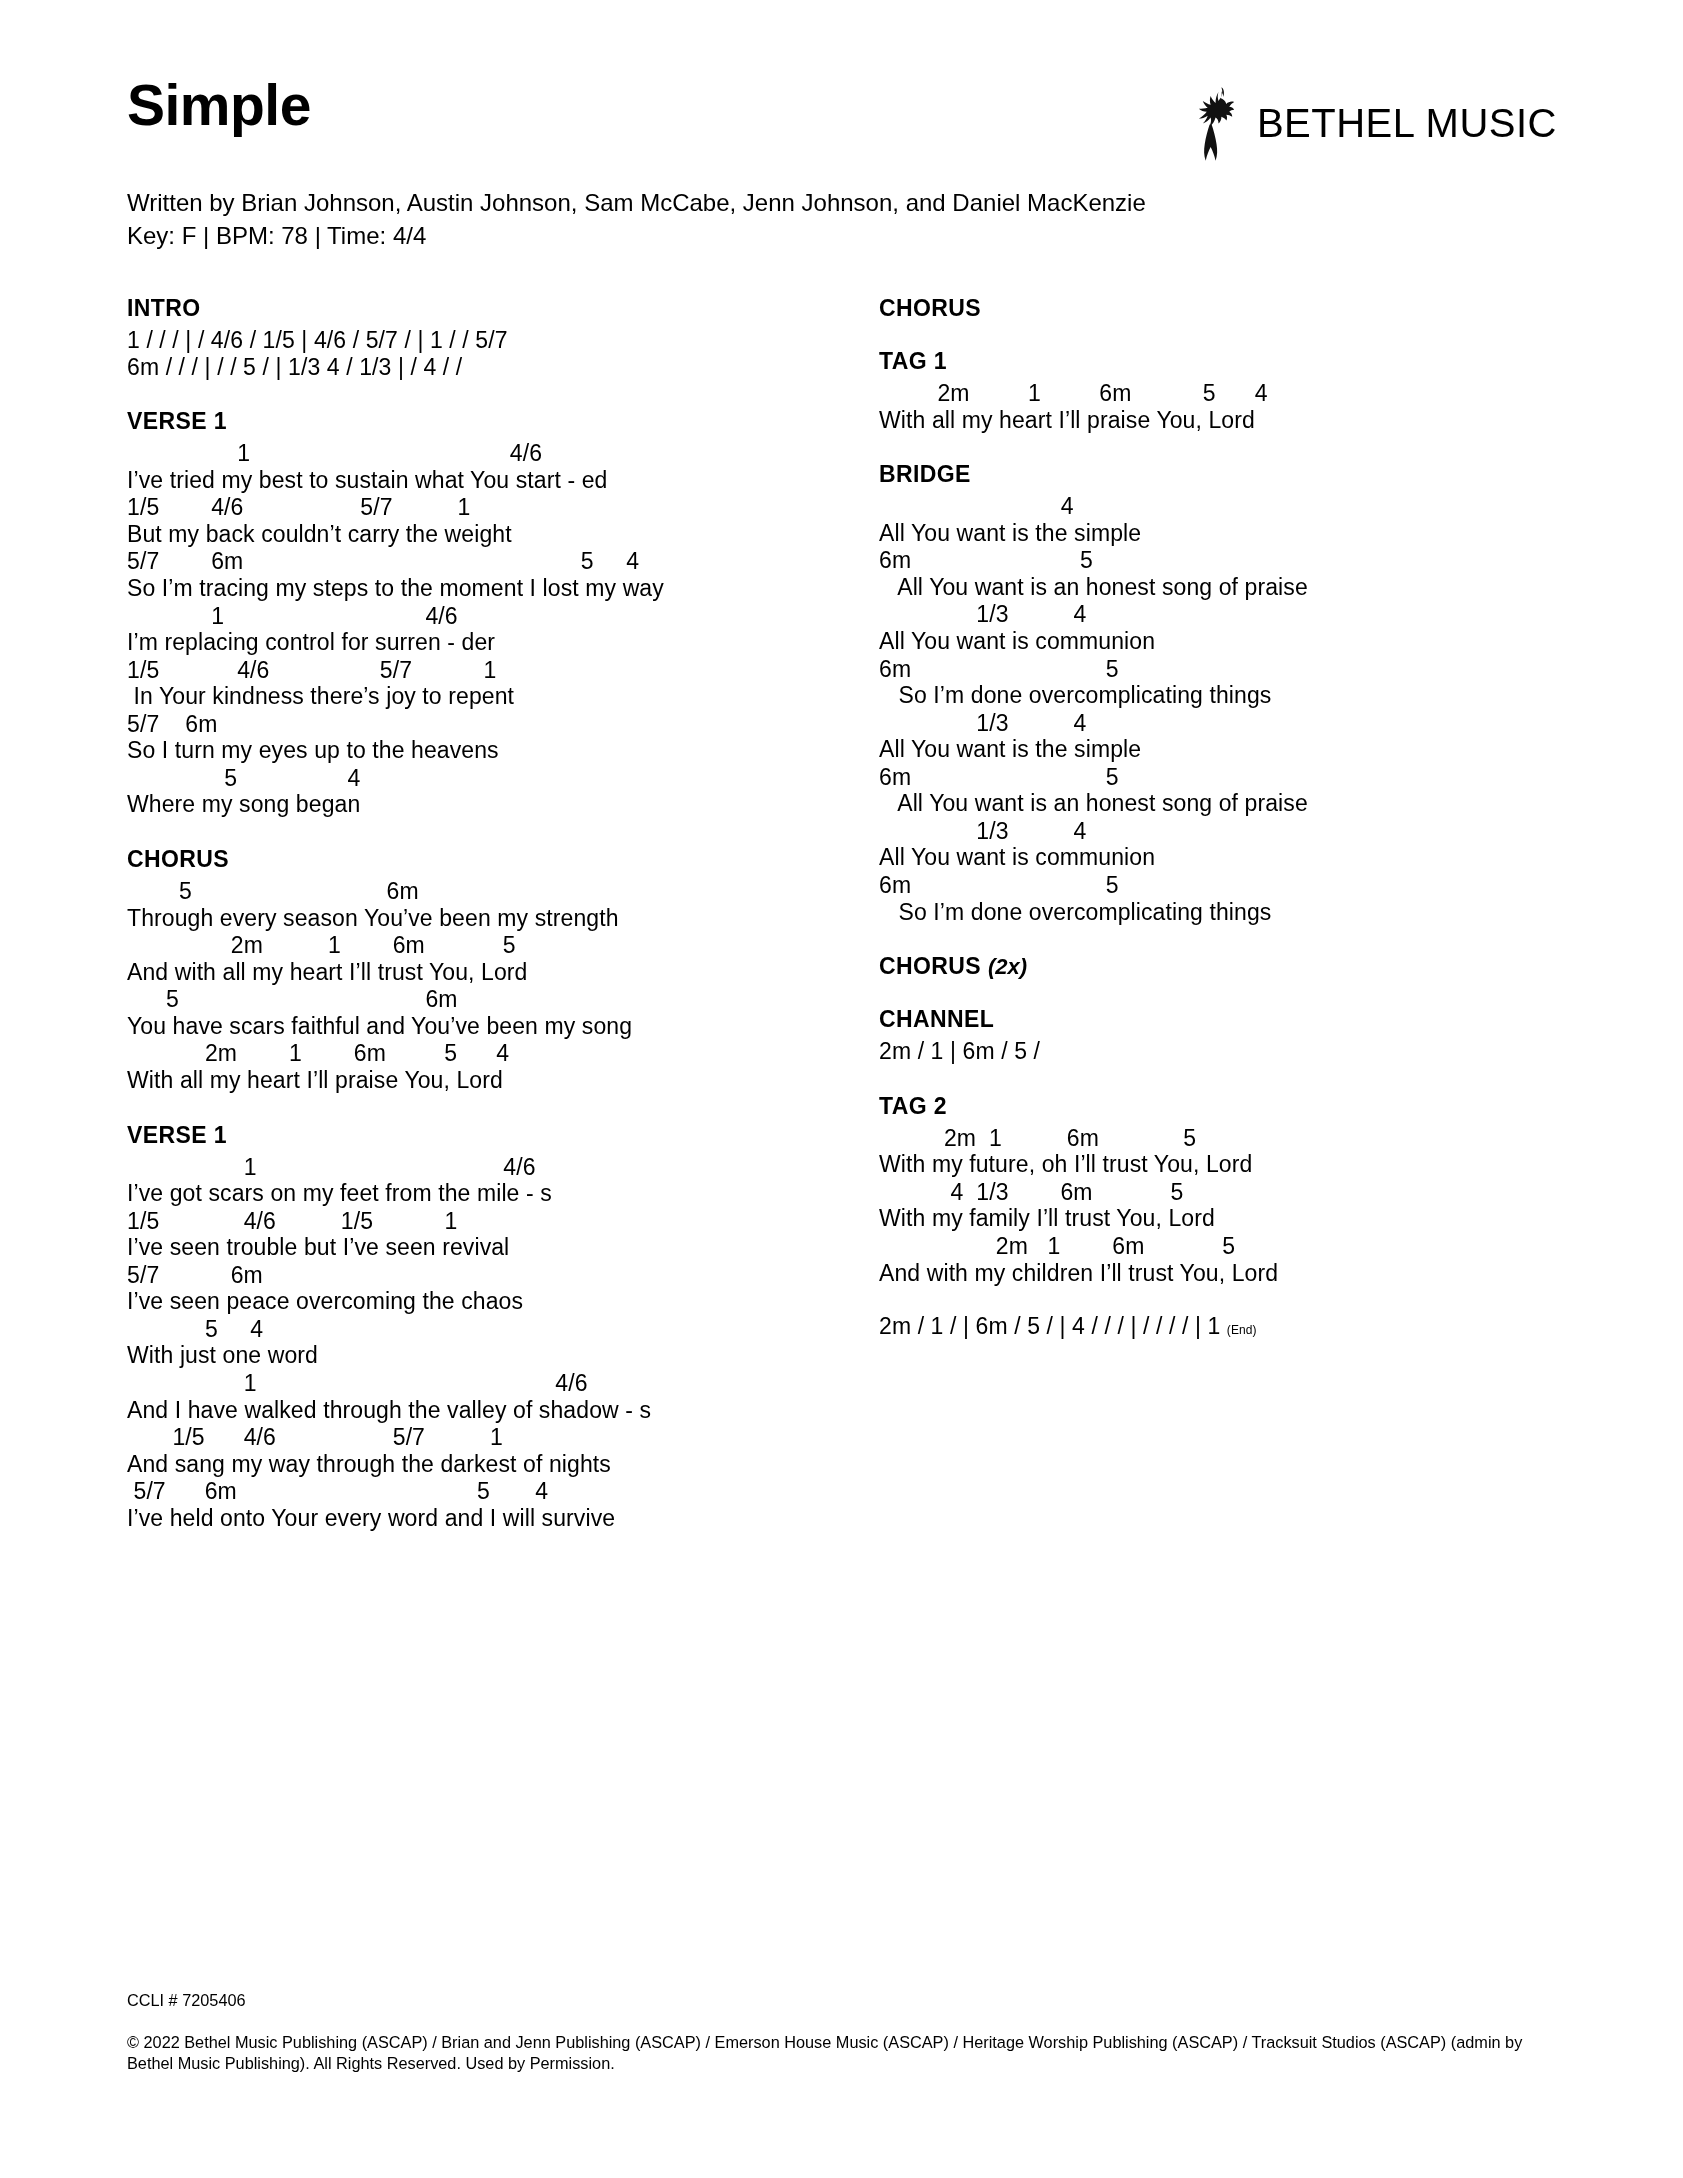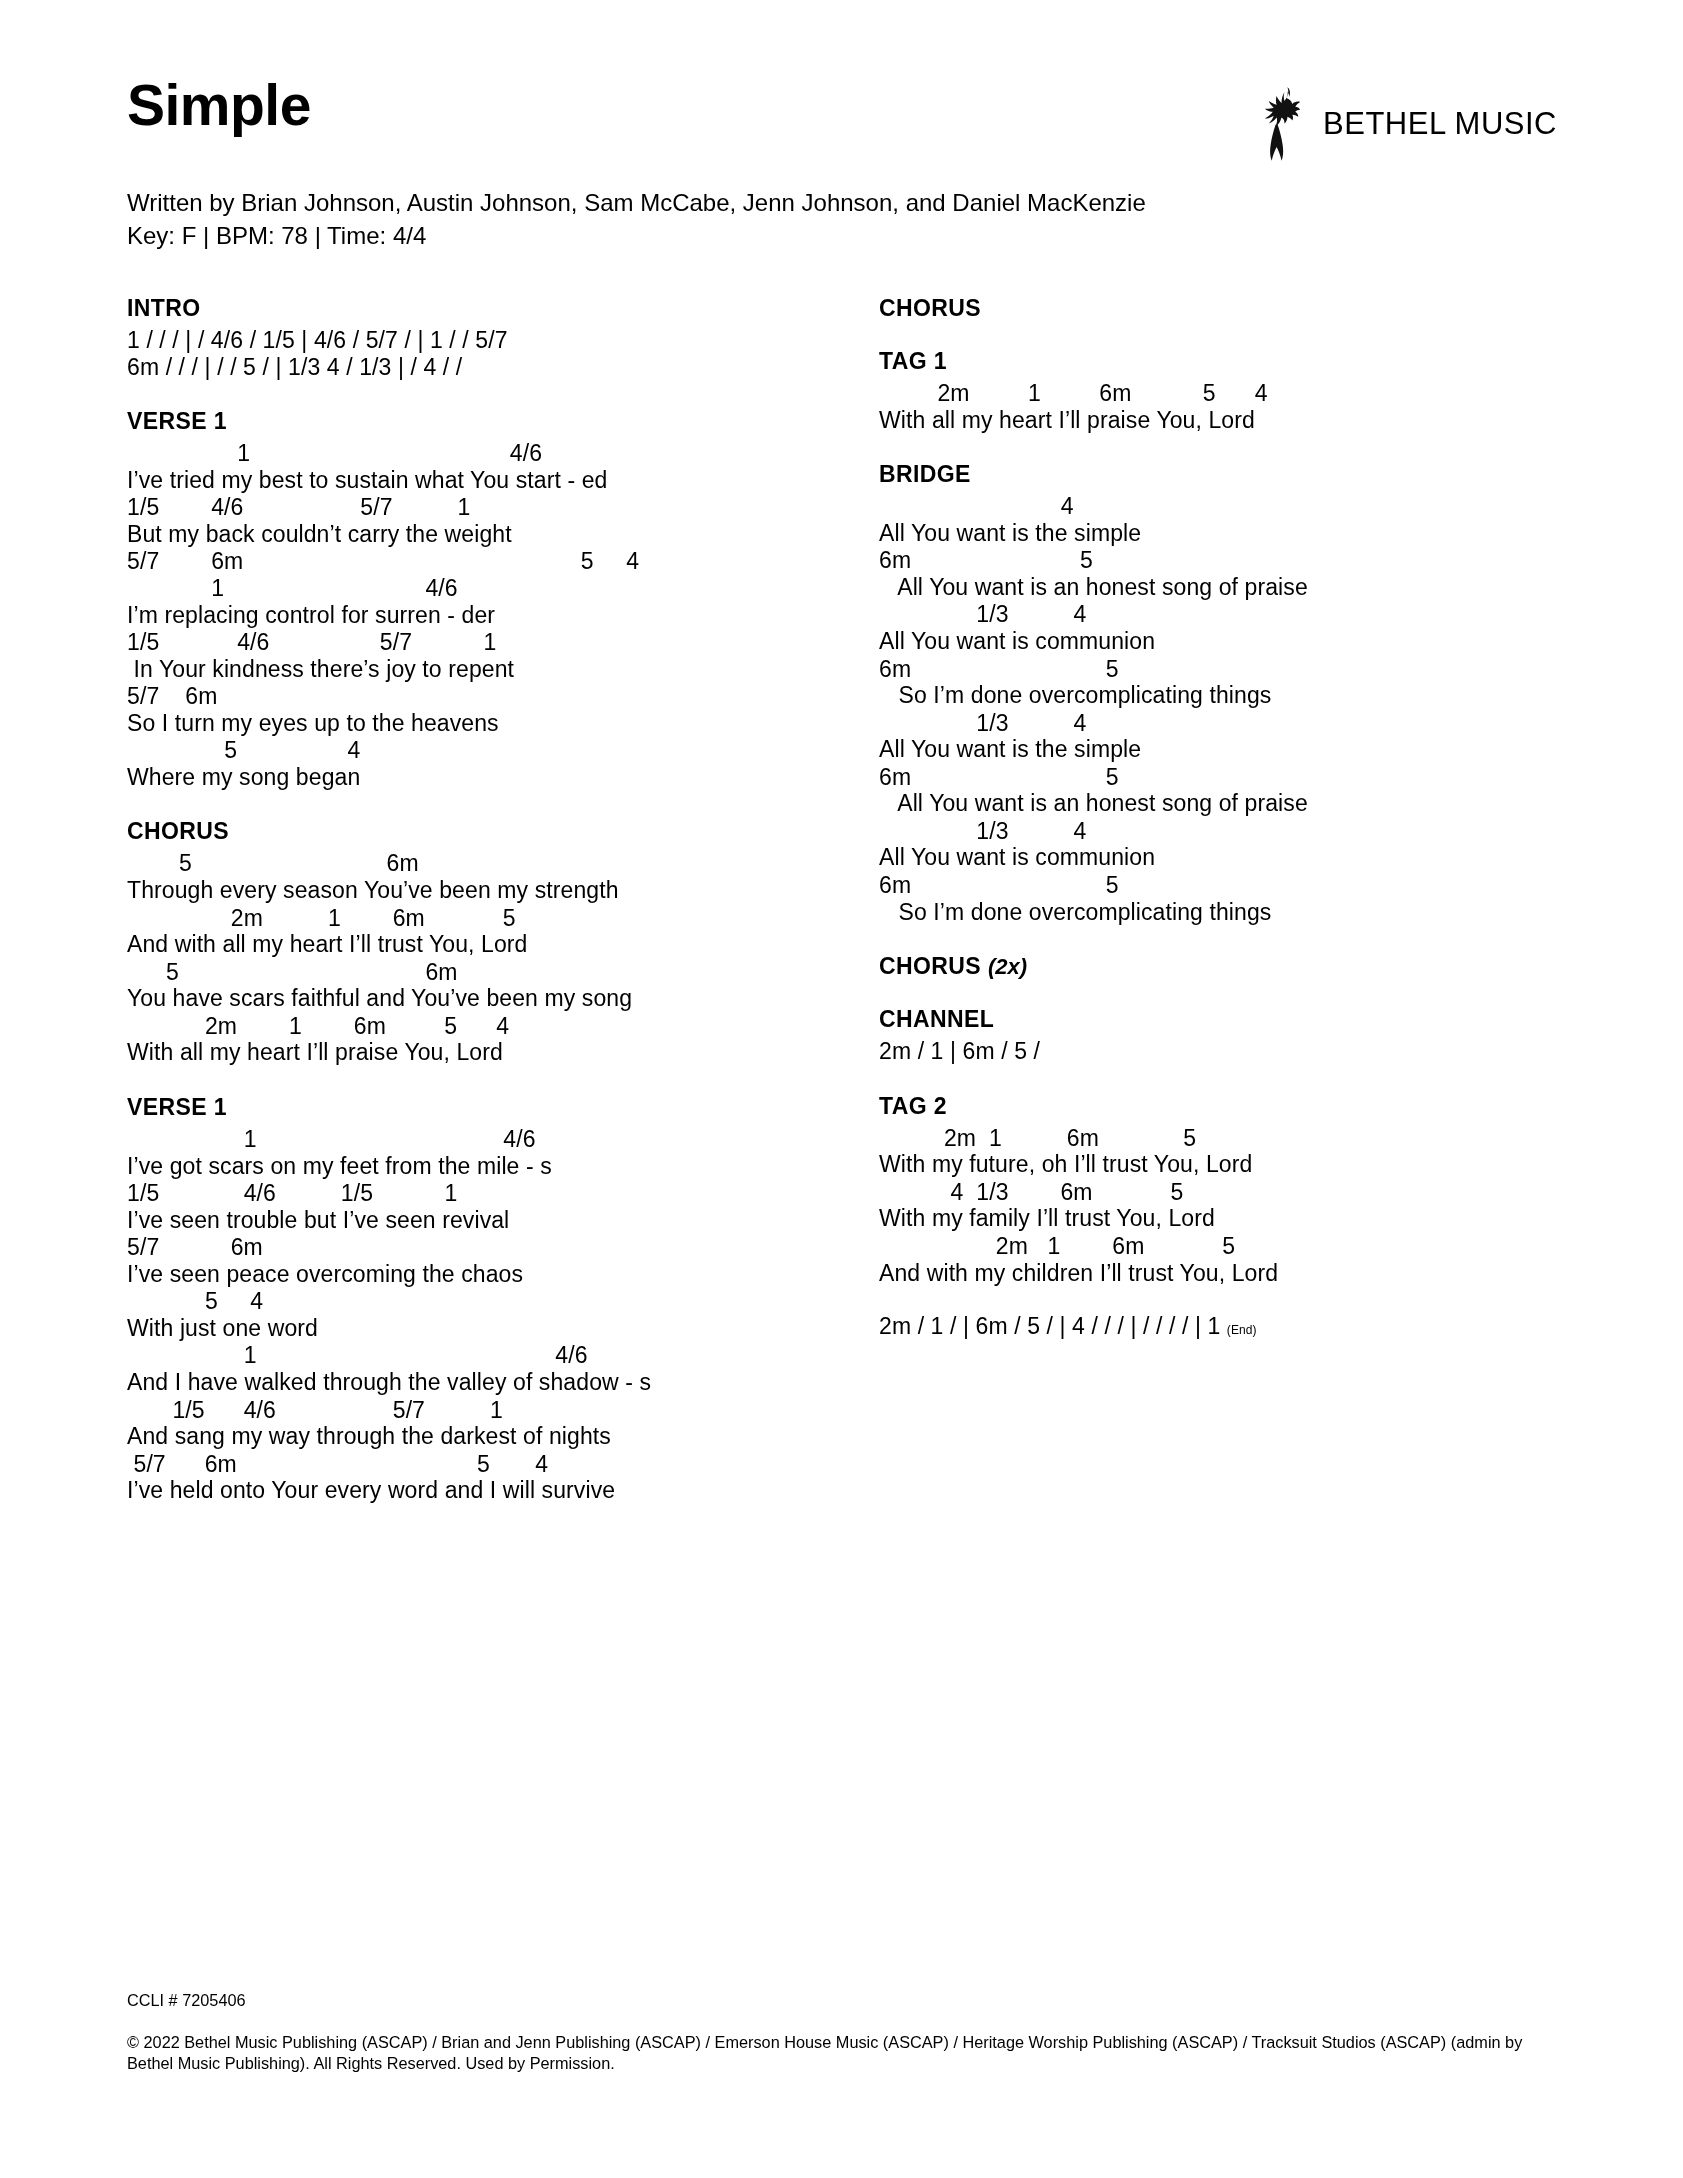--- a/index.html
+++ b/index.html
@@ -48,21 +48,21 @@
     display: flex;
     align-items: center;
     gap: 14px;
   }
   .logo-mark {
     width: 51px;
     height: 77px;
     position: relative;
   }
   .logo-text {
-    font-size: 31px;
+    font-size: 40px;
     letter-spacing: 0.5px;
     font-weight: 400;
     white-space: nowrap;
   }
 
   .credits {
     position: absolute;
     left: 127px;
     top: 186px;
     font-size: 24px;
@@ -146,20 +146,21 @@
     <div class="section-label first">INTRO</div>
     <div class="plainline">1 / / / | / 4/6 / 1/5 | 4/6 / 5/7 / | 1 / / 5/7</div>
     <div class="plainline">6m / / / | / / 5 / | 1/3 4 / 1/3 | / 4 / /</div>
 
     <div class="section-label">VERSE 1</div>
     <div class="chordline">                 1                                        4/6</div>
     <div class="lyricline">I’ve tried my best to sustain what You start - ed</div>
     <div class="chordline">1/5        4/6                  5/7          1</div>
     <div class="lyricline">But my back couldn’t carry the weight</div>
     <div class="chordline">5/7        6m                                                    5     4</div>
+    <div class="lyricline">So I’m tracing my steps to the moment I lost my way</div>
     <div class="chordline">             1                               4/6</div>
     <div class="lyricline">I’m replacing control for surren - der</div>
     <div class="chordline">1/5            4/6                 5/7           1</div>
     <div class="lyricline"> In Your kindness there’s joy to repent</div>
     <div class="chordline">5/7    6m</div>
     <div class="lyricline">So I turn my eyes up to the heavens</div>
     <div class="chordline">               5                 4</div>
     <div class="lyricline">Where my song began</div>
 
     <div class="section-label">CHORUS</div>

